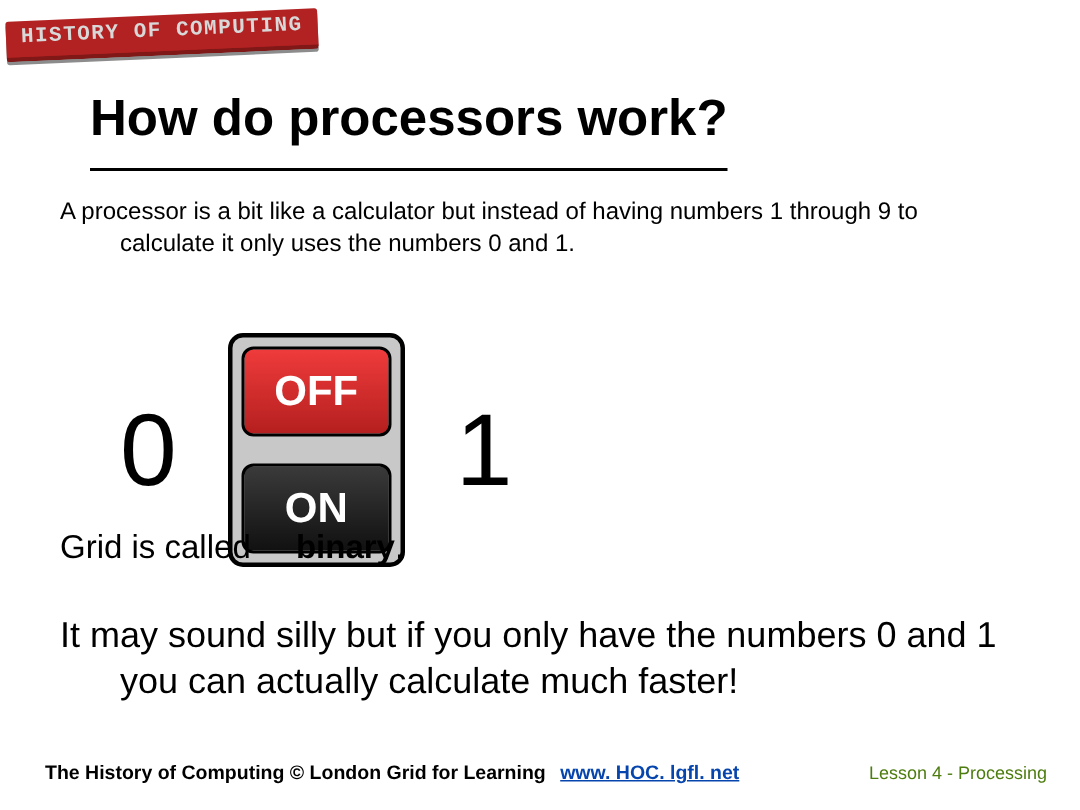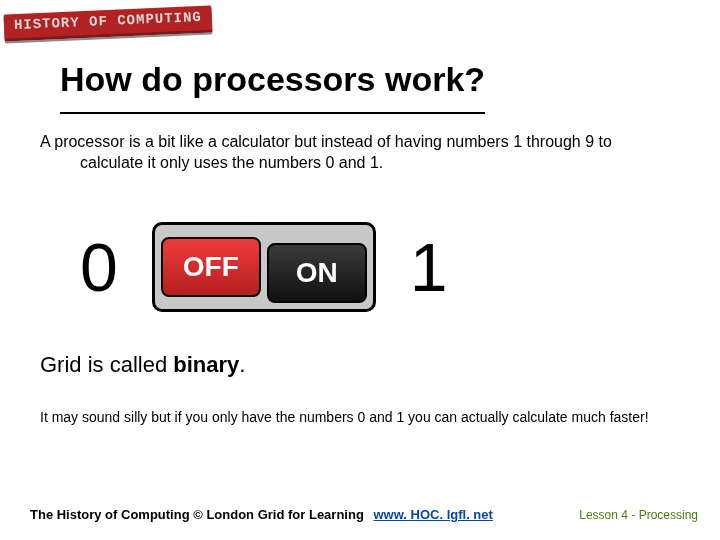--- a/index.html
+++ b/index.html
@@ -5,27 +5,27 @@
   * { box-sizing: border-box; margin: 0; padding: 0; }
   html, body { width: 720px; height: 540px; font-family: Arial, Helvetica, sans-serif; background: #fff; color: #000; }
   .slide { position: relative; width: 720px; height: 540px; padding: 0; }
   .logo-wrap { position: absolute; top: 10px; left: 4px; }
   .logo { display: inline-block; background: #b22222; color: #d8d8d8; font-family: "Courier New", monospace; font-size: 14px; letter-spacing: 1px; padding: 3px 10px 5px 10px; transform: rotate(-2.5deg); box-shadow: 0 2px 0 rgba(0,0,0,0.45); border-radius: 2px; border-bottom: 3px solid #801818; font-weight: bold; }
   .title { position: absolute; top: 60px; left: 60px; font-size: 34px; font-weight: bold; }
   .title-underline { border-bottom: 2px solid #000; padding-bottom: 14px; }
   .intro { position: absolute; top: 132px; left: 40px; right: 50px; font-size: 16px; line-height: 1.3; text-indent: -40px; padding-left: 40px; }
   .binary-row { position: absolute; top: 222px; left: 80px; right: 100px; display: flex; align-items: center; justify-content: flex-start; gap: 34px; }
   .big-digit { font-size: 68px; font-weight: 400; line-height: 1; }
-  .switch { display: flex; align-items: center; gap: 6px; background: #c8c8c8; padding: 6px; border: 3px solid #000; border-radius: 10px; }
+  .switch { display: flex; align-items: center; gap: 6px; background: #c8c8c8; padding: 6px; border: 3px solid #000; border-radius: 10px; flex-direction: column; }
   .switch-btn { border: 2px solid #000; border-radius: 8px; font-size: 28px; font-weight: bold; padding: 12px 18px; color: #fff; text-align: center; min-width: 100px; }
   .switch-off { background: linear-gradient(#ef3b3b, #b51f1f); }
   .switch-on  { background: linear-gradient(#3a3a3a, #111); margin-top: 12px; }
   .called { position: absolute; top: 352px; left: 40px; font-size: 22px; }
-  .called b { font-weight: bold; }
-  .silly { position: absolute; top: 408px; left: 40px; right: 40px; font-size: 14px; line-height: 1.3; text-indent: -40px; padding-left: 40px; }
+  .called b { font-weight: bold; margin-left: 24px; }
+  .silly { position: absolute; top: 408px; left: 40px; right: 40px; font-size: 24px; line-height: 1.3; text-indent: -40px; padding-left: 40px; }
   .footer-left { position: absolute; bottom: 18px; left: 30px; font-size: 13px; font-weight: bold; }
   .footer-left a { color: #0645ad; text-decoration: underline; margin-left: 6px; font-weight: bold; }
   .footer-right { position: absolute; bottom: 18px; right: 22px; font-size: 12px; color: #4d7c0f; }
 </style>
 </head>
 <body>
 
 <div class="slide">
 
   <div class="logo-wrap">

